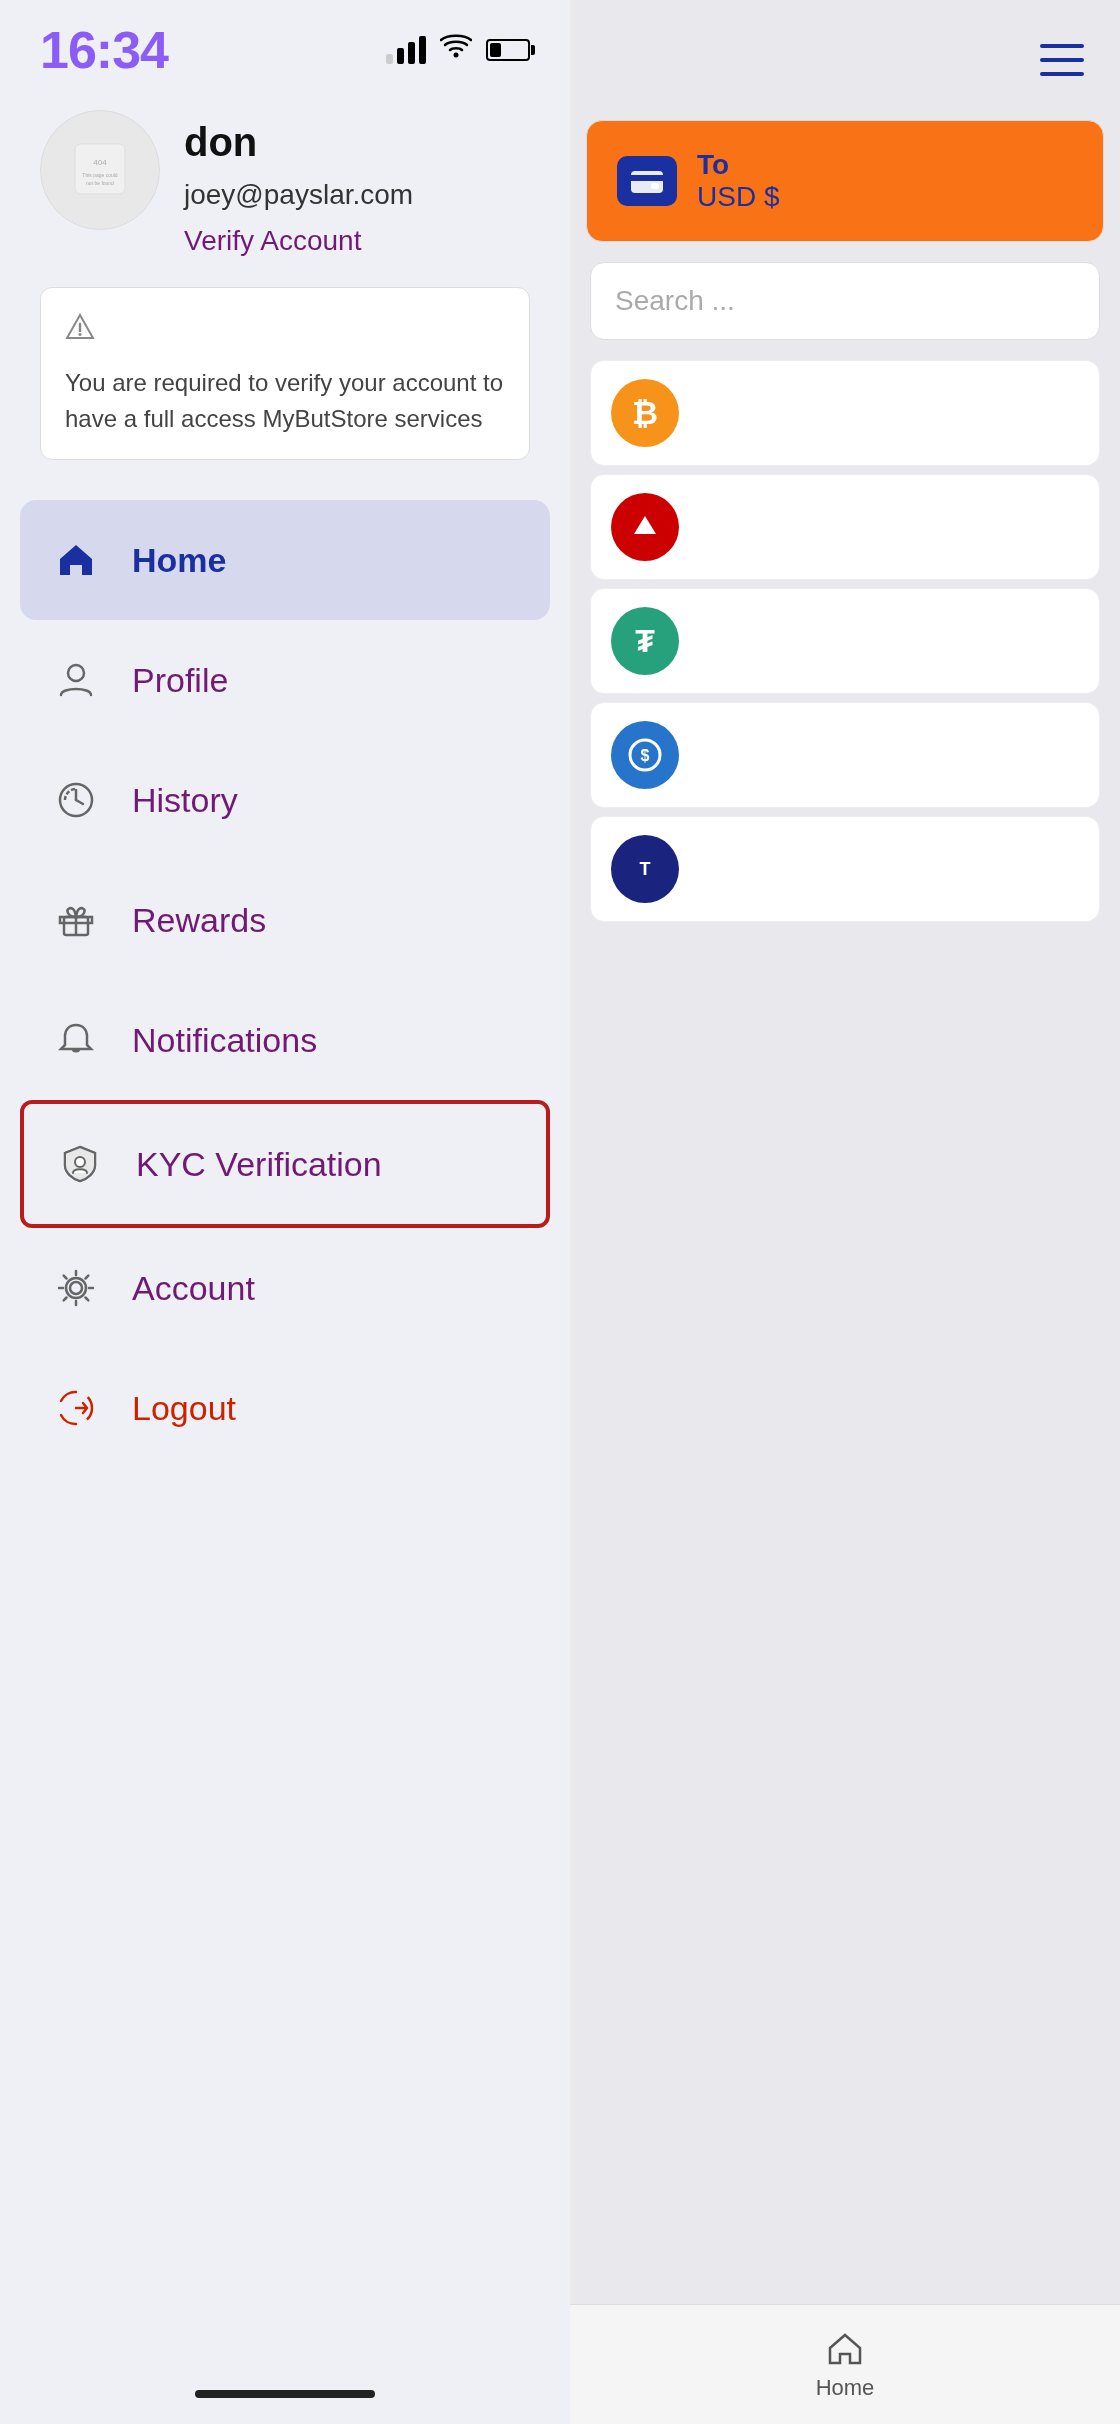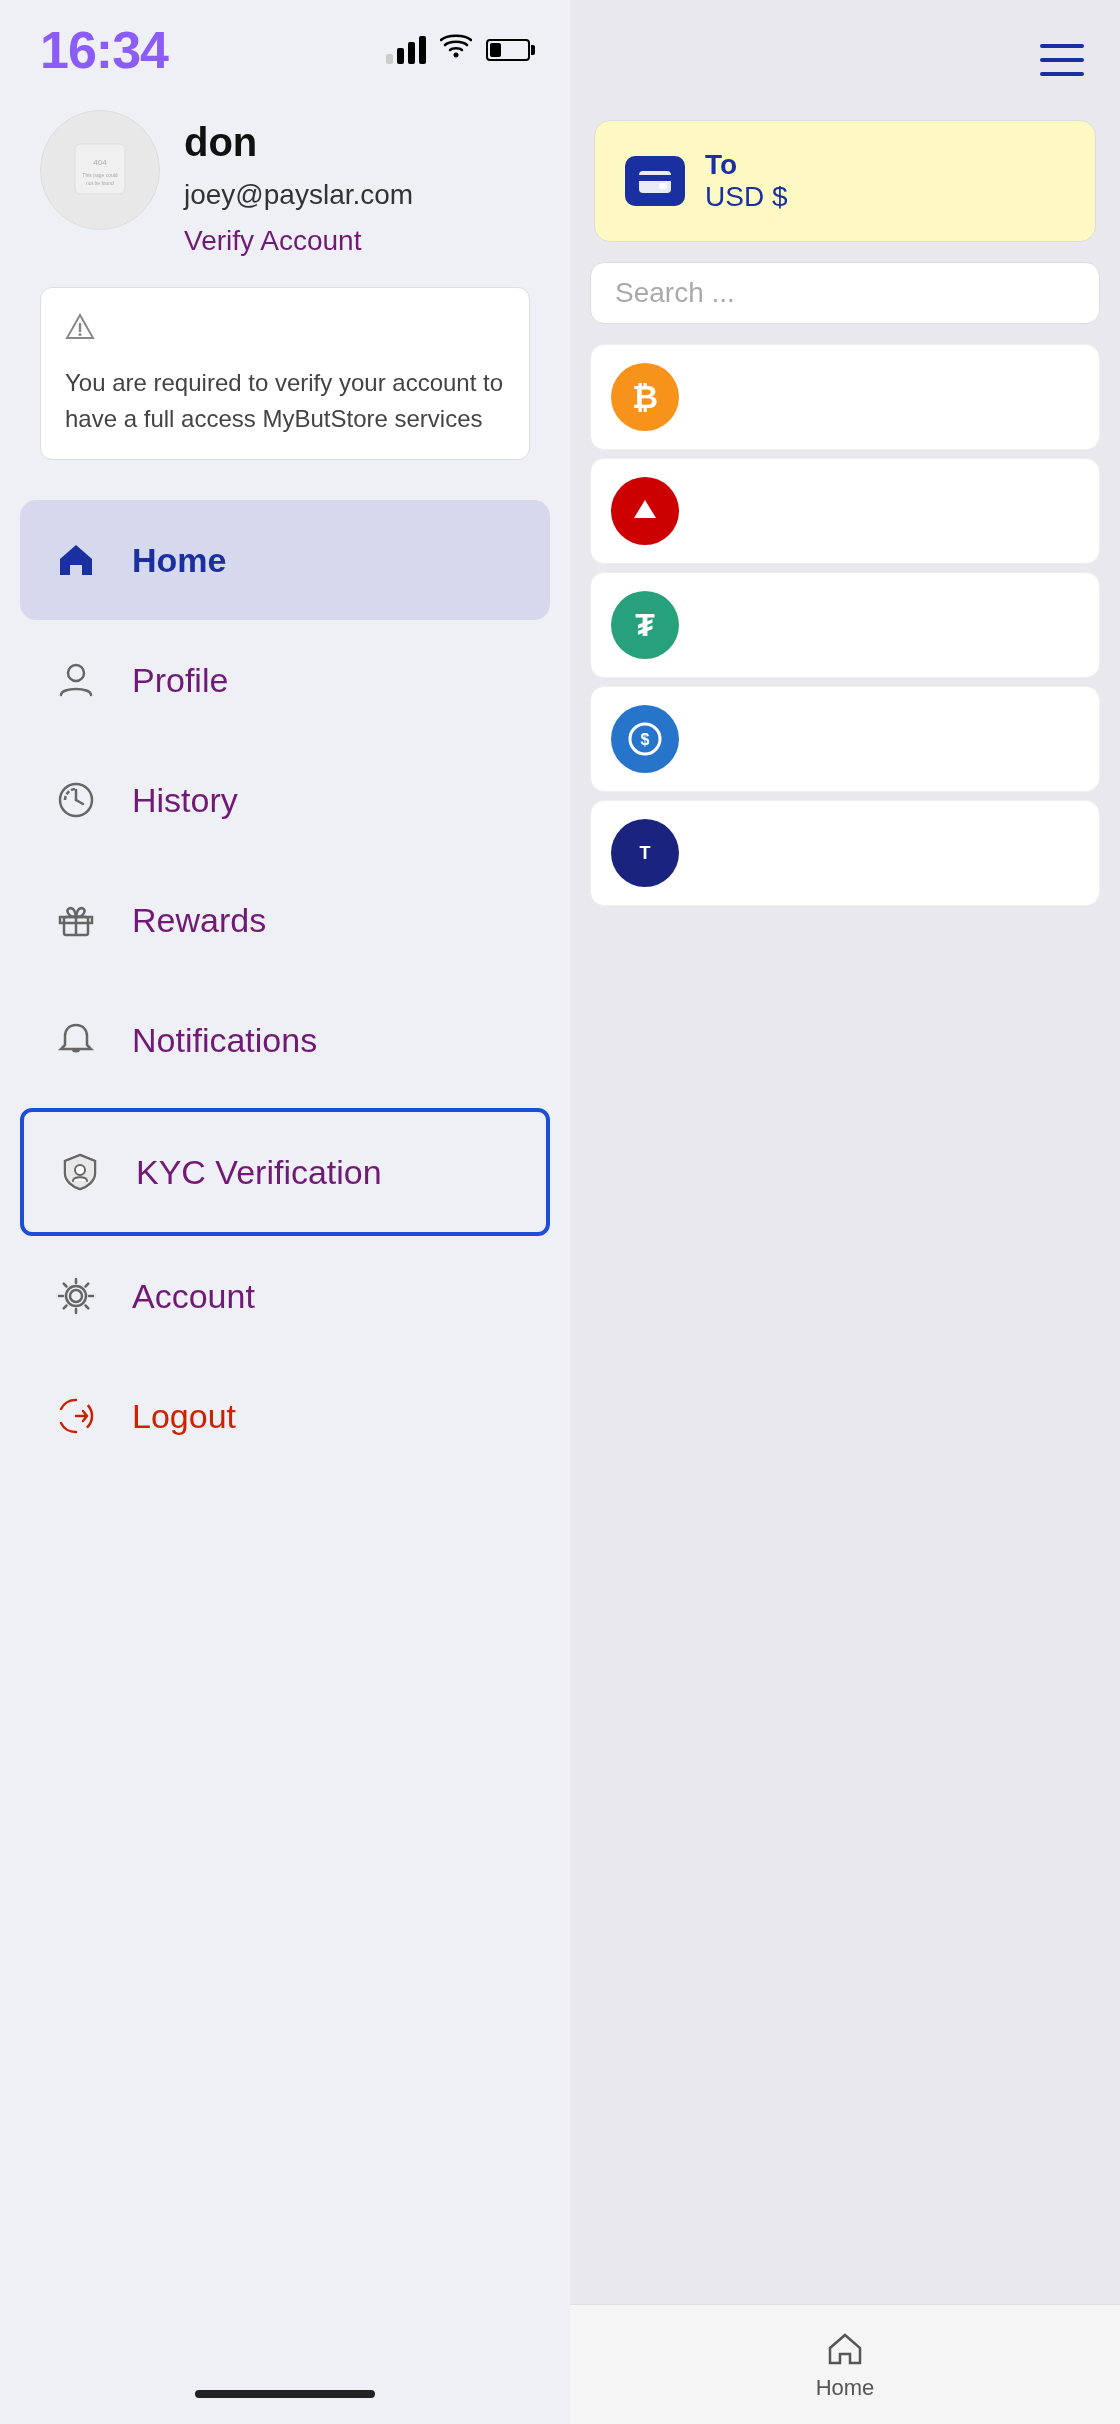--- a/index.html
+++ b/index.html
@@ -167,24 +167,23 @@
       gap: 30px;
       padding: 34px 30px;
       border-radius: 16px;
       cursor: pointer;
       position: relative;
     }
     .nav-item.active {
       background: #d6d9ee;
     }
     .nav-item.kyc-highlighted {
-      border: 4px solid #1d4ed8;
+      border: 4px solid #b91c1c;
       border-radius: 12px;
       background: transparent;
-      margin-top: 8px;
     }
     .nav-icon {
       width: 52px;
       height: 52px;
       display: flex;
       align-items: center;
       justify-content: center;
       flex-shrink: 0;
     }
     .nav-icon svg {
@@ -246,22 +245,22 @@
     }
     .hamburger-line {
       width: 44px;
       height: 4px;
       background: #1a2fa0;
       border-radius: 2px;
     }
 
     
     .wallet-card {
-      margin: 10px 24px;
-      background: #fef9c3;
+      margin: 10px 16px;
+      background: #f97316;
       border-radius: 16px;
       padding: 28px 30px;
       display: flex;
       align-items: center;
       gap: 20px;
       border: 1px solid #ddd;
     }
     .wallet-icon {
       width: 60px;
       height: 50px;
@@ -289,21 +288,21 @@
       font-size: 28px;
       color: #1a2fa0;
       font-weight: 500;
     }
 
     
     .search-box {
       margin: 10px 20px;
       background: #fff;
       border-radius: 14px;
-      padding: 14px 24px;
+      padding: 22px 24px;
       border: 1px solid #ddd;
     }
     .search-placeholder {
       font-size: 28px;
       color: #aaa;
     }
 
     
     .crypto-list {
       flex: 1;

